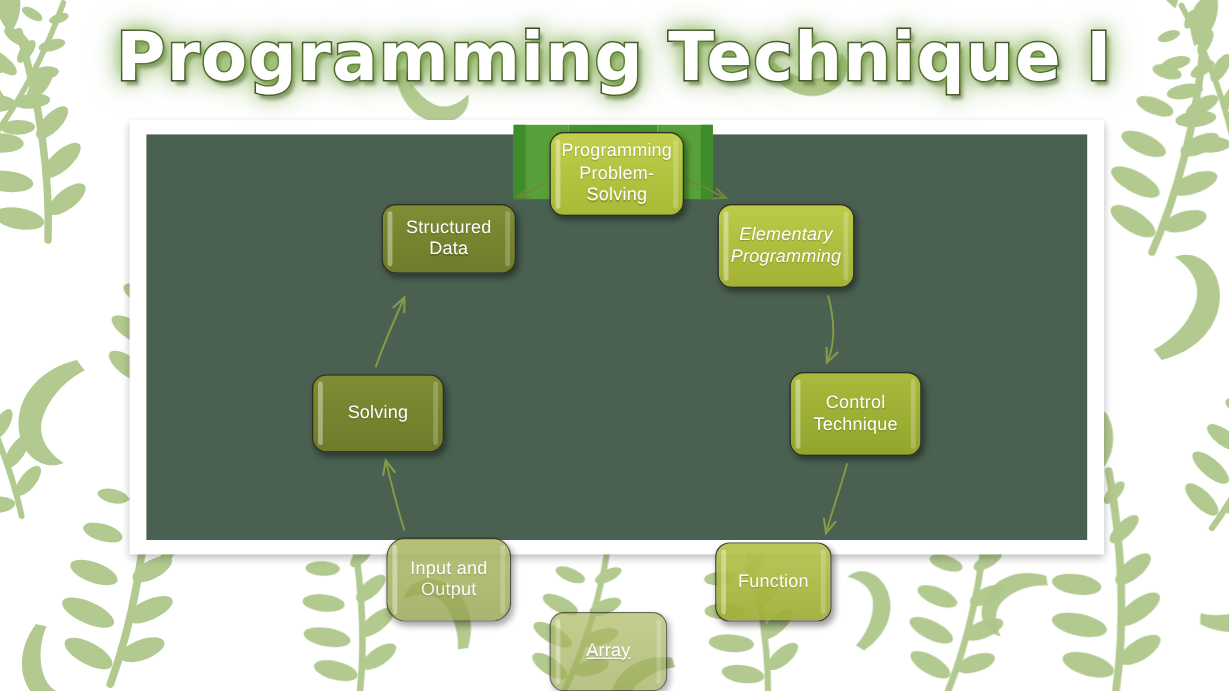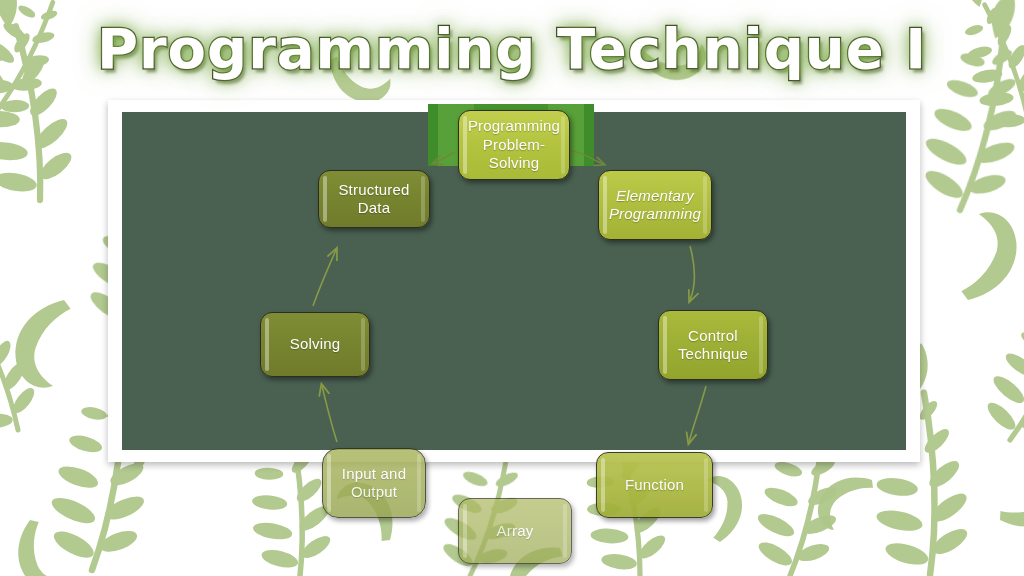--- a/index.html
+++ b/index.html
@@ -73,29 +73,29 @@
   .n-pps{left:458px;top:110px;width:112px;height:70px;
          background:linear-gradient(180deg,#c2cf4e 0%,#b4c441 45%,#a8ba37 100%);}
   .n-sd {left:318px;top:170px;width:112px;height:58px;
          background:linear-gradient(180deg,#7f8d35 0%,#77842f 50%,#6f7b2a 100%);}
   .n-ep {left:598px;top:170px;width:114px;height:70px;
          background:linear-gradient(180deg,#bcca4a 0%,#afbe3e 50%,#a3b235 100%);font-style:italic;}
   .n-cs {left:658px;top:310px;width:110px;height:70px;
          background:linear-gradient(180deg,#a9ba3c 0%,#9daf34 50%,#93a42d 100%);}
   .n-ptr{left:260px;top:312px;width:110px;height:65px;
          background:linear-gradient(180deg,#7f8d35 0%,#77842f 50%,#6f7b2a 100%);}
-  .n-fn {left:596px;top:452px;width:117px;height:66px;
+  .n-fn {left:596px;top:452px;width:97px;height:66px;
          background:linear-gradient(180deg,#b7c450 0%,#aab73f 55%,#9fae38 100%);
          opacity:.93;}
   .n-io {left:322px;top:448px;width:104px;height:70px;
          background:linear-gradient(180deg,#a9b45b 0%,#9fac55 55%,#97a551 100%);
          opacity:.82;border-radius:16px;}
-  .n-arr{left:458px;top:498px;width:114px;height:66px;
+  .n-arr{left:458px;top:510px;width:98px;height:66px;
          background:linear-gradient(180deg,#aeba63 0%,#a5b25c 55%,#9dab57 100%);
-         opacity:.72;}
+         opacity:.72;text-decoration:underline;}
 
   
   .title-wrap{
     position:absolute;left:0;top:16px;width:1024px;height:78px;
     display:flex;justify-content:center;
     pointer-events:none;
   }
   .title{
     font-family:"DejaVu Sans", sans-serif;
     font-weight:bold;

